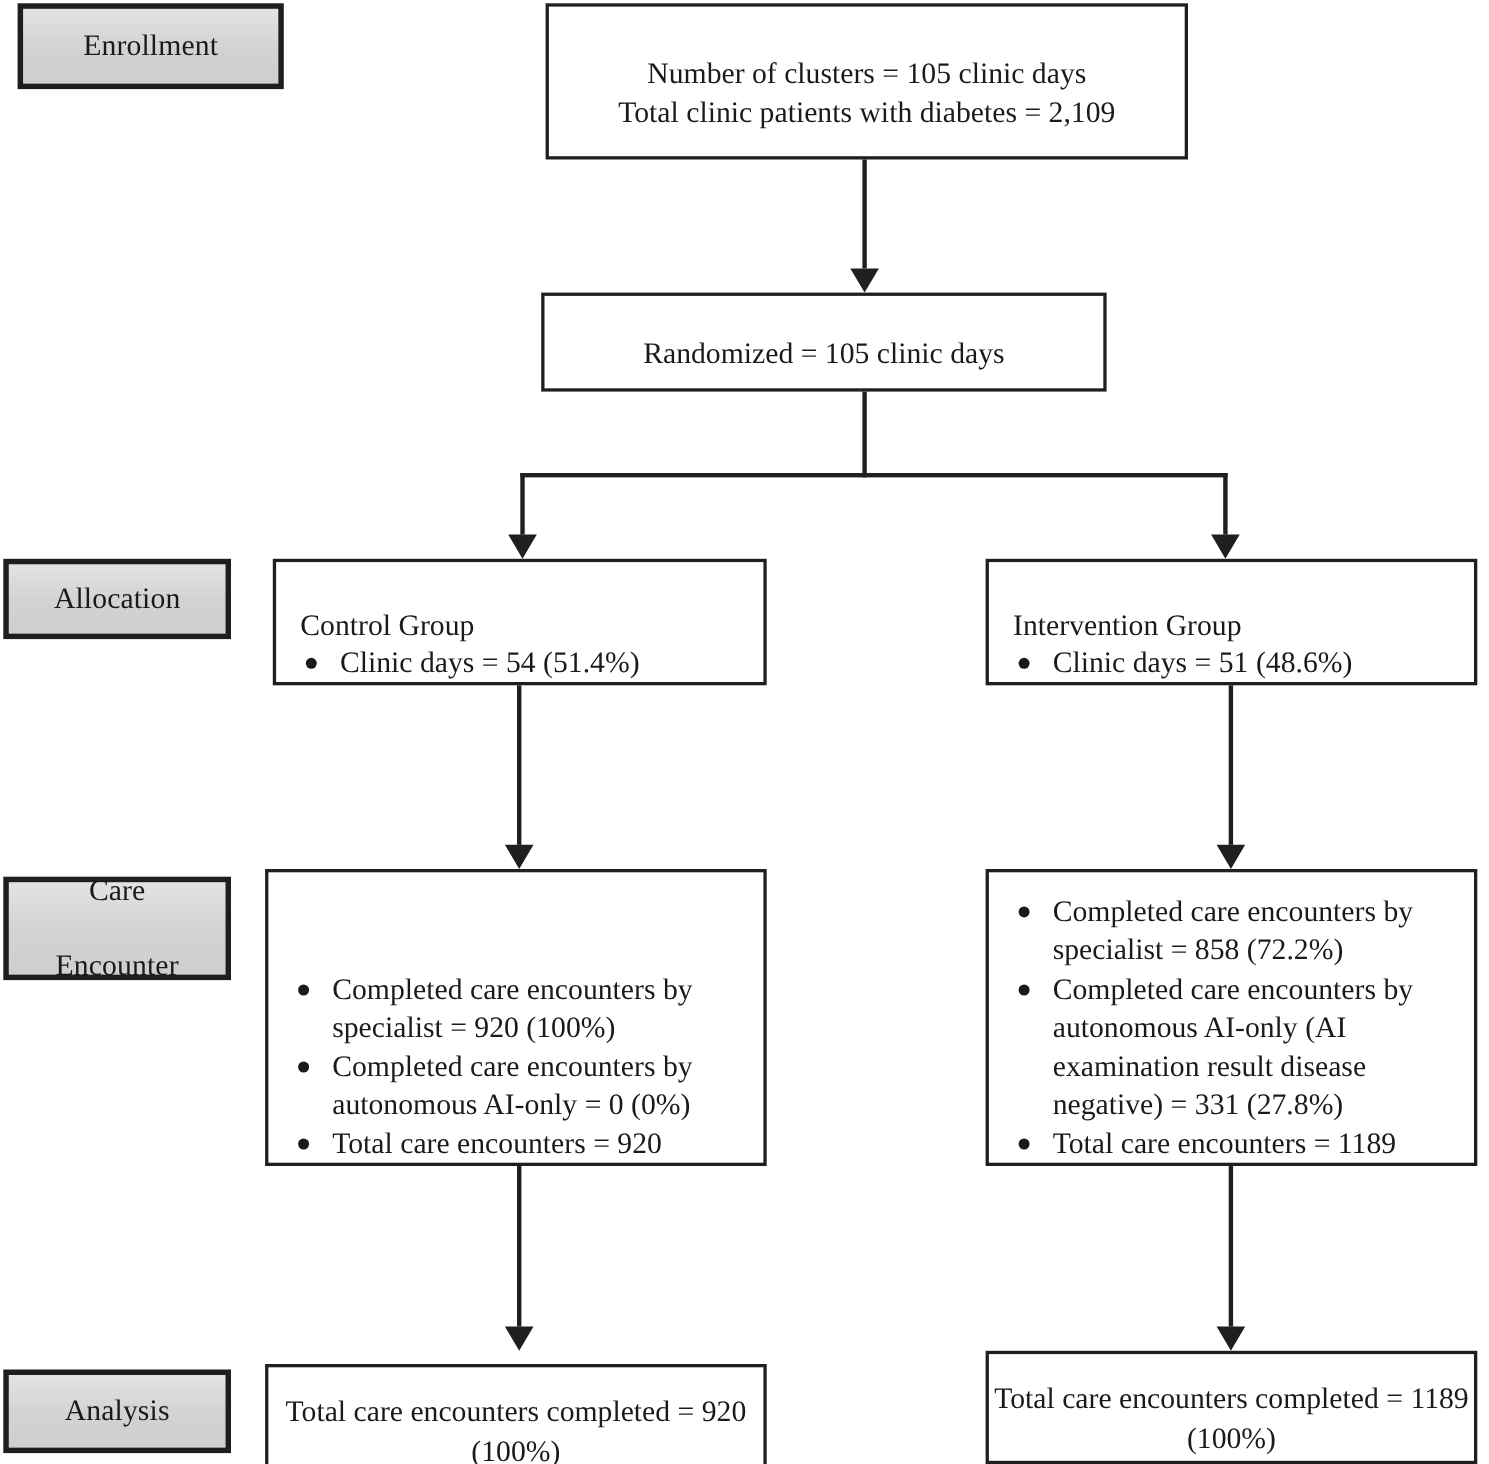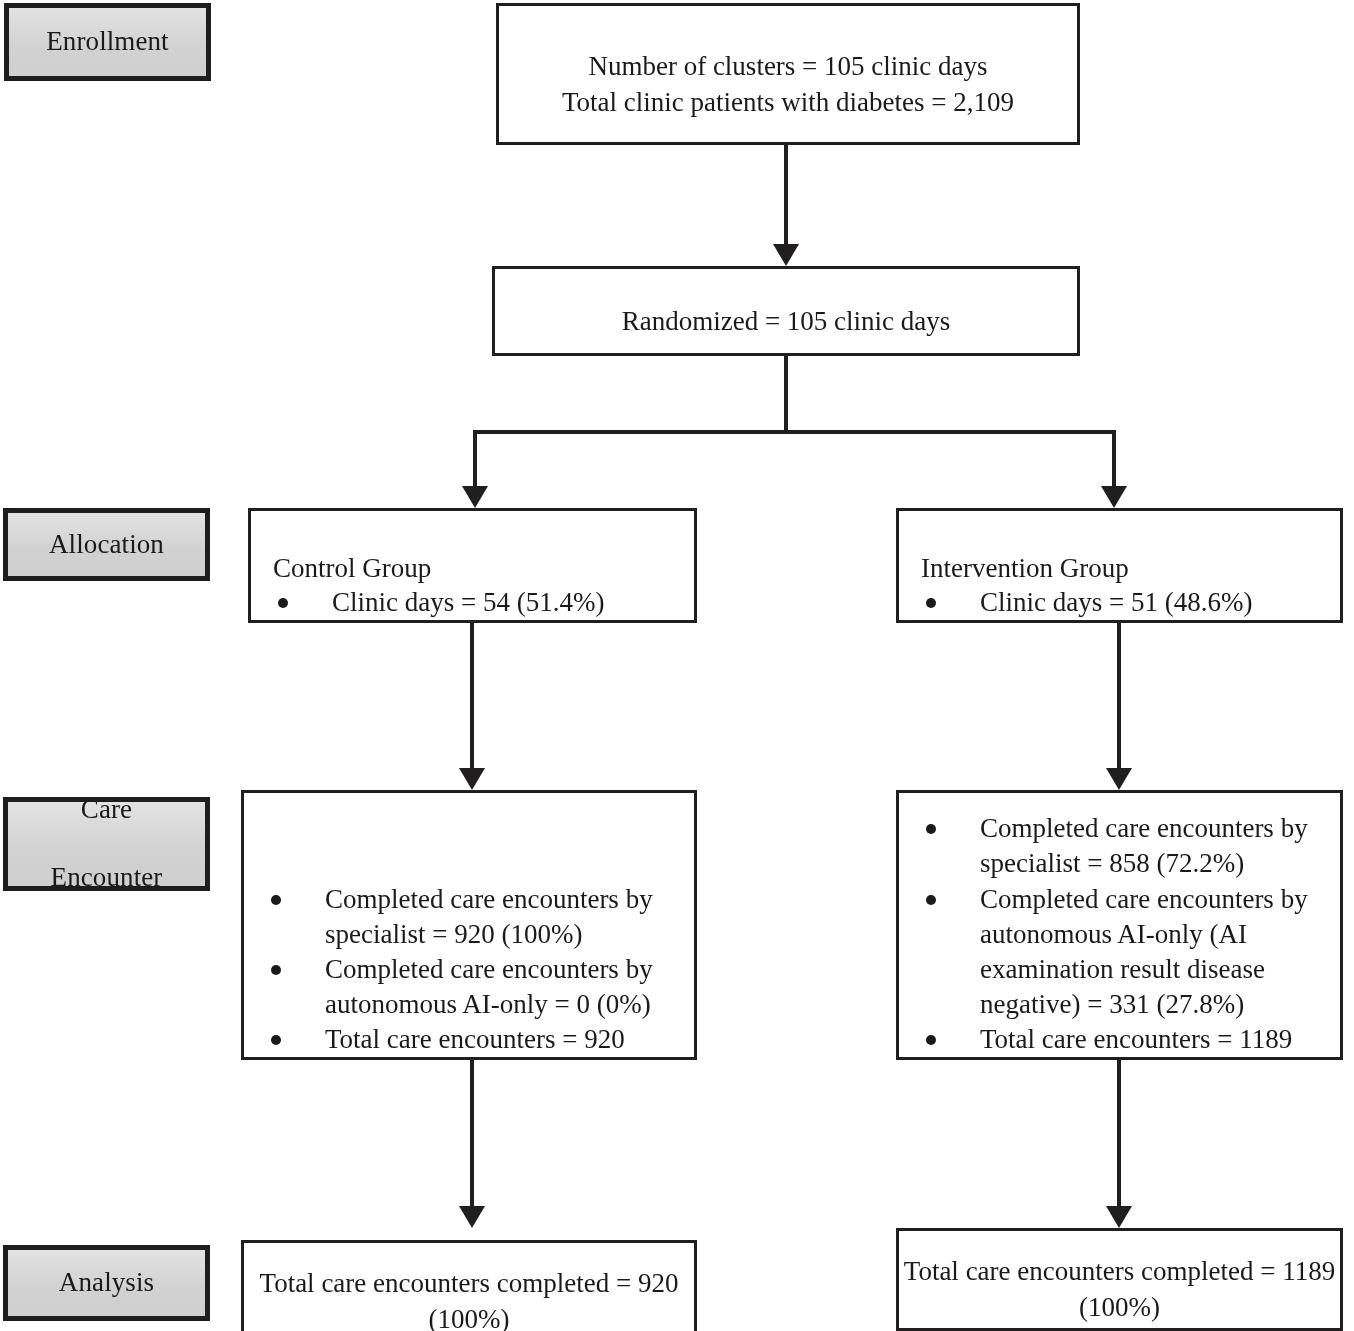--- a/index.html
+++ b/index.html
@@ -64,21 +64,21 @@
   }
   ul.bullets {
     list-style: none;
     margin: 0;
     padding: 0;
   }
   ul.bullets li {
     position: relative;
     font-size: 27px;
     line-height: 1.30;
-    padding-left: 81px;
+    padding-left: 58px;
     margin: 0;
   }
   ul.bullets li::before {
     content: "";
     position: absolute;
     left: 27px;
     top: 13px;
     width: 10px;
     height: 10px;
     border-radius: 50%;
@@ -103,21 +103,21 @@
     border-left: 13px solid transparent;
     border-right: 13px solid transparent;
     border-top: 22px solid #211e1f;
   }
 </style>
 </head>
 <body>
 
 <div id="canvas">
 
-  <div class="stage-label" style="left:4px; top:3px; width:207px; height:78px;">
+  <div class="stage-label" style="left:16px; top:3px; width:242px; height:78px;">
     <span>Enrollment</span>
   </div>
 
   <div class="stage-label" style="left:3px; top:508px; width:207px; height:73px;">
     <span>Allocation</span>
   </div>
 
   <div class="stage-label" style="left:3px; top:797px; width:207px; height:94px; flex-direction:column;gap:36px;">
     <span>Care</span>
     <span>Encounter</span>
@@ -130,21 +130,21 @@
   <div class="node node-center" style="left:496px; top:3px; width:584px; height:142px;">
     <span class="lines">
       <span>Number of clusters = 105 clinic days</span>
       <span>Total clinic patients with diabetes = 2,109</span>
     </span>
   </div>
 
   <div class="vline" style="left:784px; top:145px; height:99px;"></div>
   <div class="arrowhead" style="left:773px; top:244px;"></div>
 
-  <div class="node node-center" style="left:492px; top:266px; width:588px; height:90px;">
+  <div class="node node-center" style="left:492px; top:266px; width:514px; height:90px;">
     <span class="lines">
       <span>Randomized = 105 clinic days</span>
     </span>
   </div>
 
   <div class="vline" style="left:784px; top:356px; height:78px;"></div>
   <div class="hline" style="left:473px; top:430px; width:643px;"></div>
   <div class="vline" style="left:473px; top:430px; height:56px;"></div>
   <div class="arrowhead" style="left:462px; top:486px;"></div>
   <div class="vline" style="left:1112px; top:430px; height:56px;"></div>

